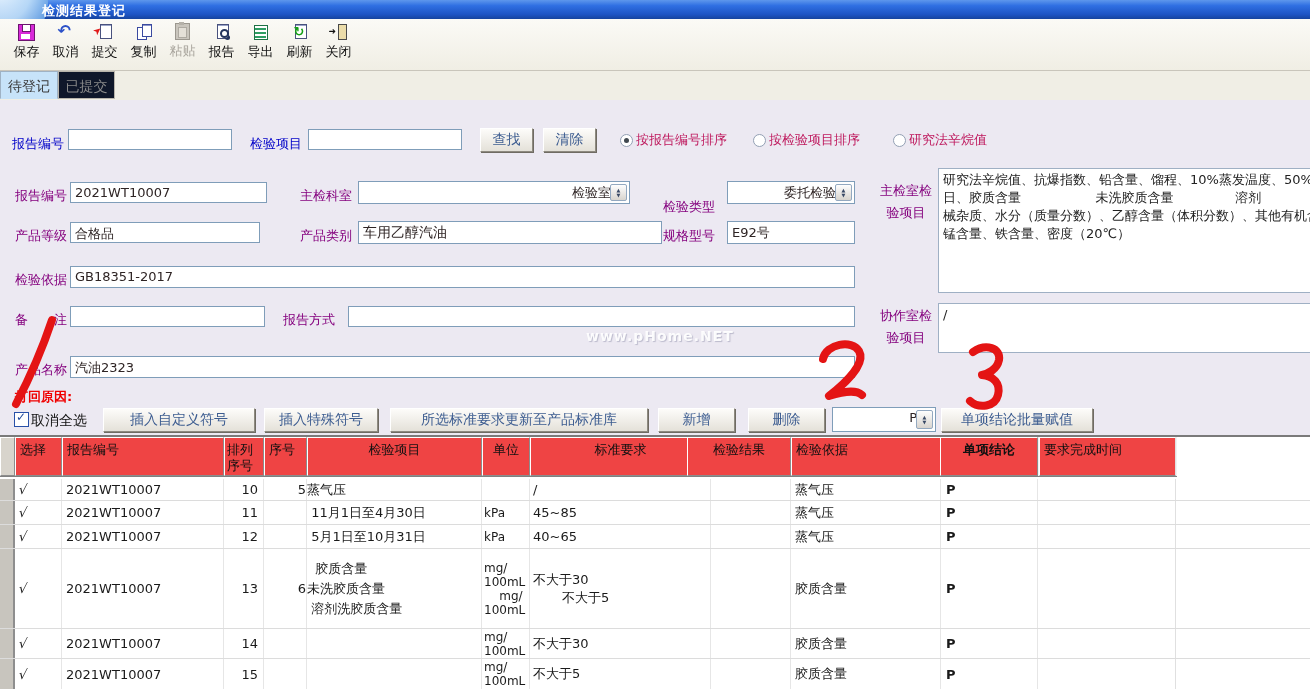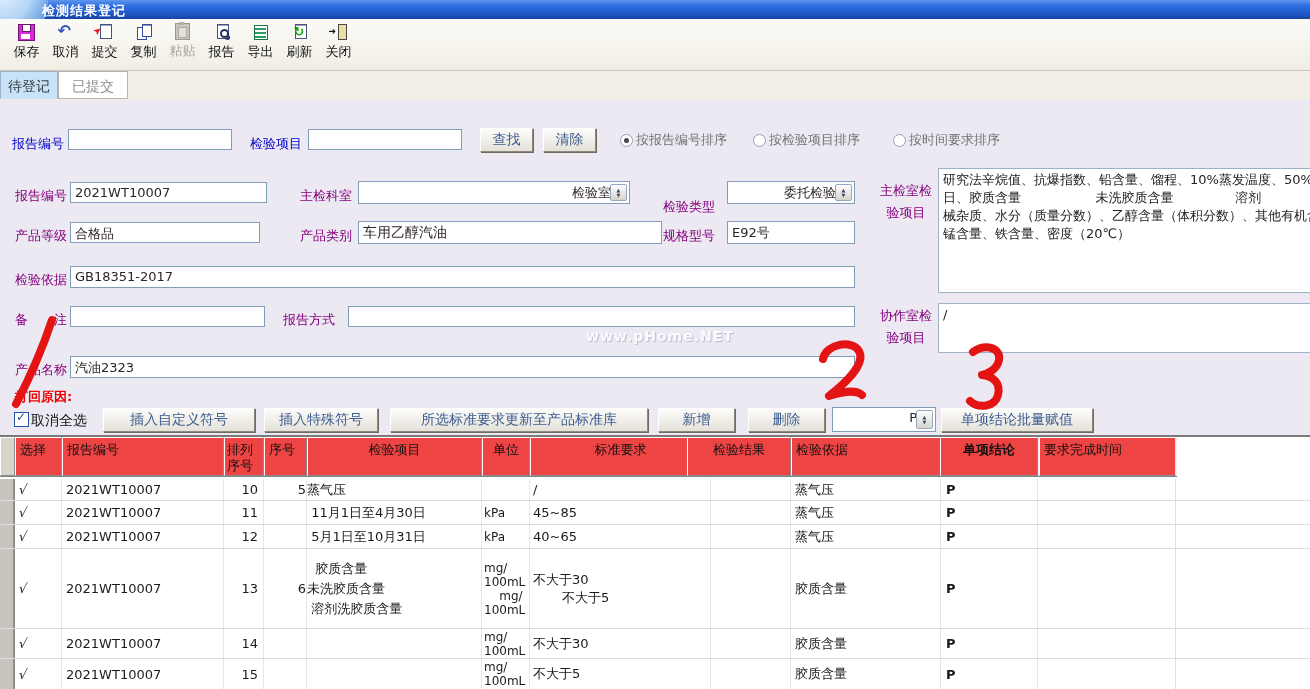--- a/index.html
+++ b/index.html
@@ -33,38 +33,38 @@
   .icon-report::after{content:"";position:absolute;left:7px;top:5px;width:5px;height:5px;border:2px solid #25355E;border-radius:50%;box-shadow:3px 4px 0 -2px #25355E;}
   .icon-export::before{content:"";position:absolute;left:2px;top:1px;width:12px;height:13px;background:#fff;border:1px solid #1E7145;}
   .icon-export::after{content:"";position:absolute;left:3px;top:4px;width:11px;height:2px;background:#2E9E62;box-shadow:0 4px 0 #2E9E62,0 8px 0 #2E9E62;}
   .icon-refresh::after{content:"↻";position:absolute;left:3px;top:0px;font-size:13px;font-weight:bold;color:#14A014;}
   .icon-close::before{content:"";position:absolute;left:8px;top:0;width:7px;height:14px;background:#EBDCA9;border:1px solid #4A4A4A;}
   .icon-close::after{content:"➜";position:absolute;left:-1px;top:2px;font-size:9px;color:#111;}
   
   .tabbar{position:absolute;left:0;top:71px;width:100%;height:29px;background:#F0EEE5;border-bottom:1px solid #B9B5AC;}
   .tab{position:absolute;top:0;height:28px;line-height:28px;text-align:center;font-size:14px;border:1px solid #9FB2C4;box-sizing:border-box;}
   .tab.active{left:0;width:58px;background:#C7E3F9;color:#3A3A3A;border-bottom:1px solid #C7E3F9;}
-  .tab.inactive{left:58px;width:70px;background:#ffffff;color:#8A8A8A;border-color:#B9B5AC;}
+  .tab.inactive{left:58px;width:57px;background:#0f172a;color:#8A8A8A;border-color:#B9B5AC;}
   
   .content{position:absolute;left:0;top:100px;width:1310px;height:589px;background:#ECE9F2;}
   .abs{position:absolute;}
   .lblue{color:#0000C8;font-size:13px;}
   .lpurple{color:#84007E;font-size:13px;}
   .jlab{display:inline-block;width:52px;text-align:justify;text-align-last:justify;}
   .mlabel{width:60px;text-align:center;white-space:pre-line;line-height:22px;}
   .inp{background:#fff;border:1px solid #7F9DB9;box-sizing:border-box;padding:2px 4px;font-size:13px;color:#2E2424;overflow:hidden;white-space:nowrap;}
   .ta{background:#fff;border:1px solid #9FB0C4;box-sizing:border-box;padding:2px 4px;font-size:13px;color:#222;white-space:pre;line-height:18px;overflow:hidden;}
   .combo{background:#fff;border:1px solid #7F9DB9;box-sizing:border-box;padding:2px 18px 2px 4px;font-size:13px;color:#2E2424;text-align:right;}
   .spin{position:absolute;right:2px;top:2px;bottom:2px;width:15px;border:1px solid #93A8C0;border-radius:2px;
     background:linear-gradient(180deg,#FEFEFE,#D8D4CE);display:flex;flex-direction:column;align-items:center;justify-content:center;color:#3A4A66;}
   .spin::before{content:"▲";font-size:5px;line-height:5px;}
   .spin::after{content:"▼";font-size:5px;line-height:5px;}
   .btn{background:linear-gradient(180deg,#FDFCFA,#E4E1D9);border:1px solid #8E8A80;border-top-color:#FFFFFF;border-left-color:#FFFFFF;
     box-shadow:1px 1px 0 #6F6B63;box-sizing:border-box;text-align:center;font-size:14px;color:#3C5C90;height:24px;line-height:21px;}
-  .radio{display:flex;align-items:center;gap:3px;color:#737373;font-size:13px;}
+  .radio{display:flex;align-items:center;gap:3px;color:#be185d;font-size:13px;}
   .rdot{width:11px;height:11px;border-radius:50%;background:#fff;border:1px solid #93A0B4;position:relative;}
   .rdot.sel::after{content:"";position:absolute;left:3px;top:3px;width:5px;height:5px;border-radius:50%;background:#404850;}
   .cbox{width:13px;height:13px;background:#fff;border:1px solid #2850A8;position:relative;}
   .cbox::after{content:"✓";position:absolute;left:1px;top:-3px;font-size:12px;font-weight:bold;color:#20489C;}
   .redtext{color:#F00000;font-weight:bold;font-size:13px;}
   
   .tablebg{position:absolute;left:0;top:335px;right:0;bottom:0;background:#fff;border-top:2px solid #7A7A7A;}
   .thead{position:absolute;left:0;top:337px;width:1177px;height:40px;background:#F1F1F1;border-bottom:1px solid #808080;box-sizing:border-box;}
   .hc{position:absolute;top:0;bottom:0;box-sizing:border-box;background:#ef4444;border:1px solid;border-color:#FFFFFF #8C8C8C #8C8C8C #FFFFFF;
       display:flex;align-items:flex-start;padding-top:4px;font-size:13px;color:#111;white-space:pre-line;line-height:16px;}
@@ -150,21 +150,21 @@
     <div class="abs radio" style="left:620px;top:31px">
         <span class="rdot sel"></span>
         <span>按报告编号排序</span>
       </div>
     <div class="abs radio" style="left:753px;top:31px">
         <span class="rdot"></span>
         <span>按检验项目排序</span>
       </div>
     <div class="abs radio" style="left:893px;top:31px">
         <span class="rdot"></span>
-        <span>按时间要求排序</span>
+        <span>研究法辛烷值</span>
       </div>
 
     <span class="abs lpurple" style="left:15px;top:87px">报告编号</span>
     <div class="abs inp" style="left:70px;top:82px;width:197px;height:21px">2021WT10007</div>
     <span class="abs lpurple" style="left:300px;top:87px">主检科室</span>
     <div class="abs combo" style="left:358px;top:81px;width:272px;height:23px"><span>检验室</span><span class="spin"></span></div>
     <span class="abs lpurple" style="left:663px;top:98px">检验类型</span>
     <div class="abs combo" style="left:727px;top:81px;width:128px;height:23px"><span>委托检验</span><span class="spin"></span></div>
     <span class="abs lpurple mlabel" style="left:876px;top:80px">主检室检
 验项目</span>

